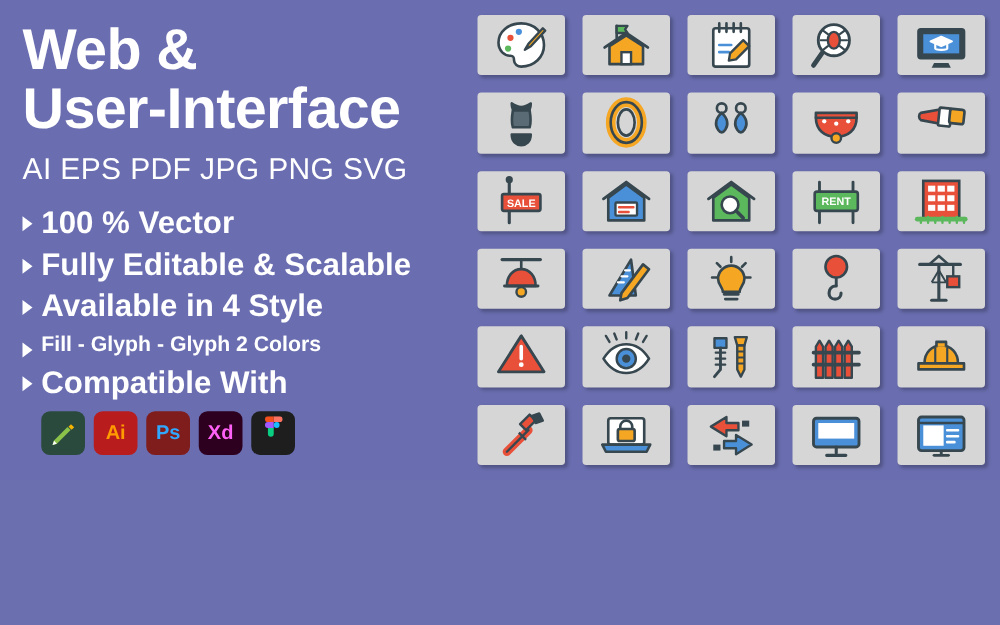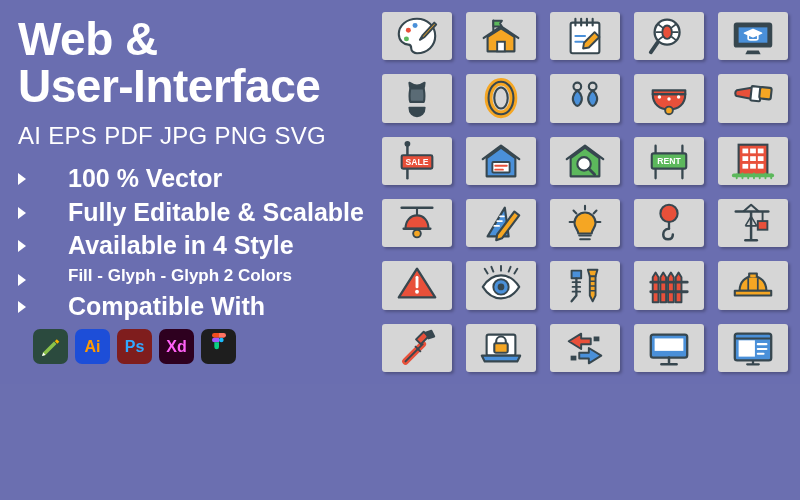--- a/index.html
+++ b/index.html
@@ -41,21 +41,20 @@
     margin-top: 12px;
     letter-spacing: 0.3px;
   }
   .bullets {
     margin-top: 14px;
   }
   .brow {
     display: flex;
     align-items: flex-start;
     margin-bottom: 5px;
-    gap: 35px;
   }
   .arrow {
     width: 0;
     height: 0;
     border-left: 8px solid #ffffff;
     border-top: 6px solid transparent;
     border-bottom: 6px solid transparent;
     margin-top: 9px;
     margin-right: 7px;
     flex: none;
@@ -88,21 +87,21 @@
     border-radius: 7px;
     display: flex;
     align-items: center;
     justify-content: center;
     font-size: 16px;
     font-weight: bold;
     color: #fff;
     position: relative;
   }
   .app-ill { background: #2b4a3e; }
-  .app-ai { background: #1d4ed8; color: #ff9a00; }
+  .app-ai { background: #b91c1c; color: #ff9a00; }
   .app-ps { background: #7f1d1d; color: #31a8ff; }
   .app-xd { background: #2e001f; color: #ff61f6; }
   .app-fig { background: #1e1e1e; }
   .pen-svg { width: 24px; height: 24px; }
   .fig-svg { width: 20px; height: 28px; }
 
   
   .right {
     flex: 1;
     padding: 12px 12px 12px 0;

